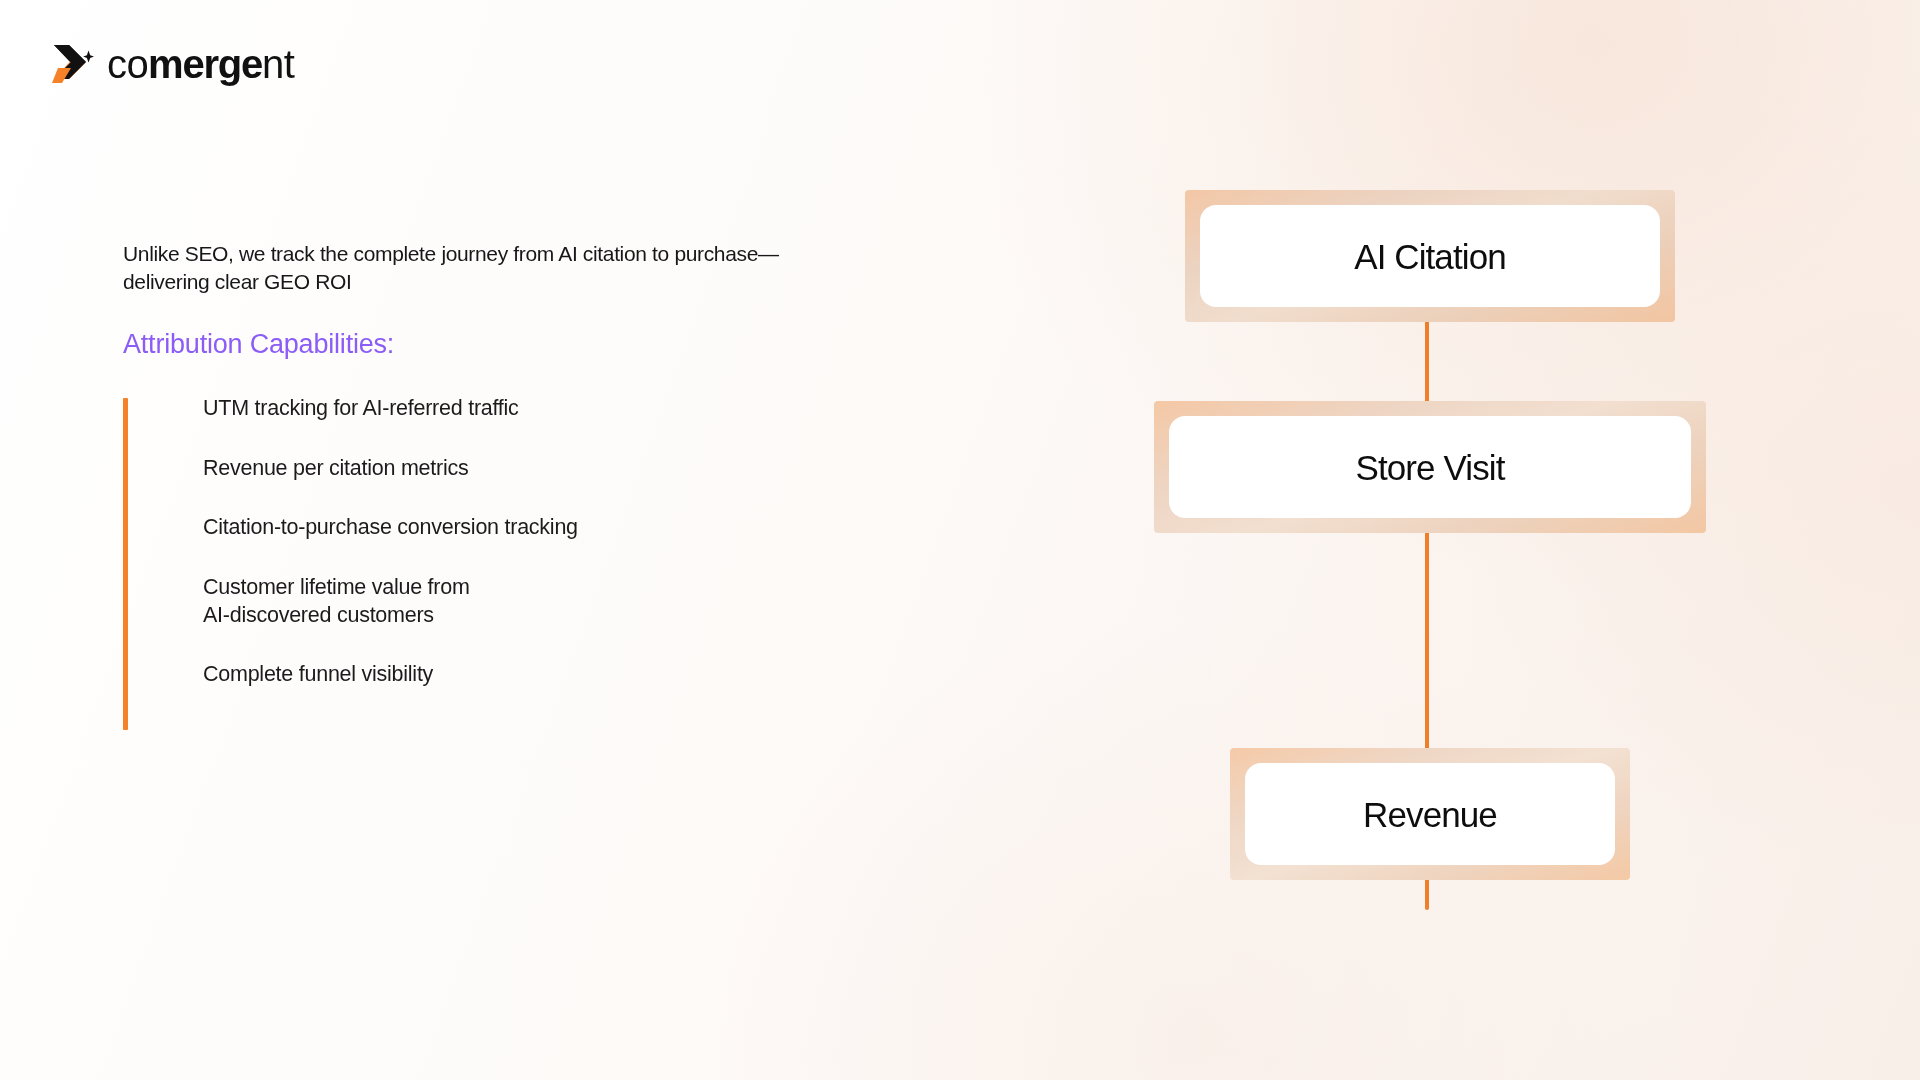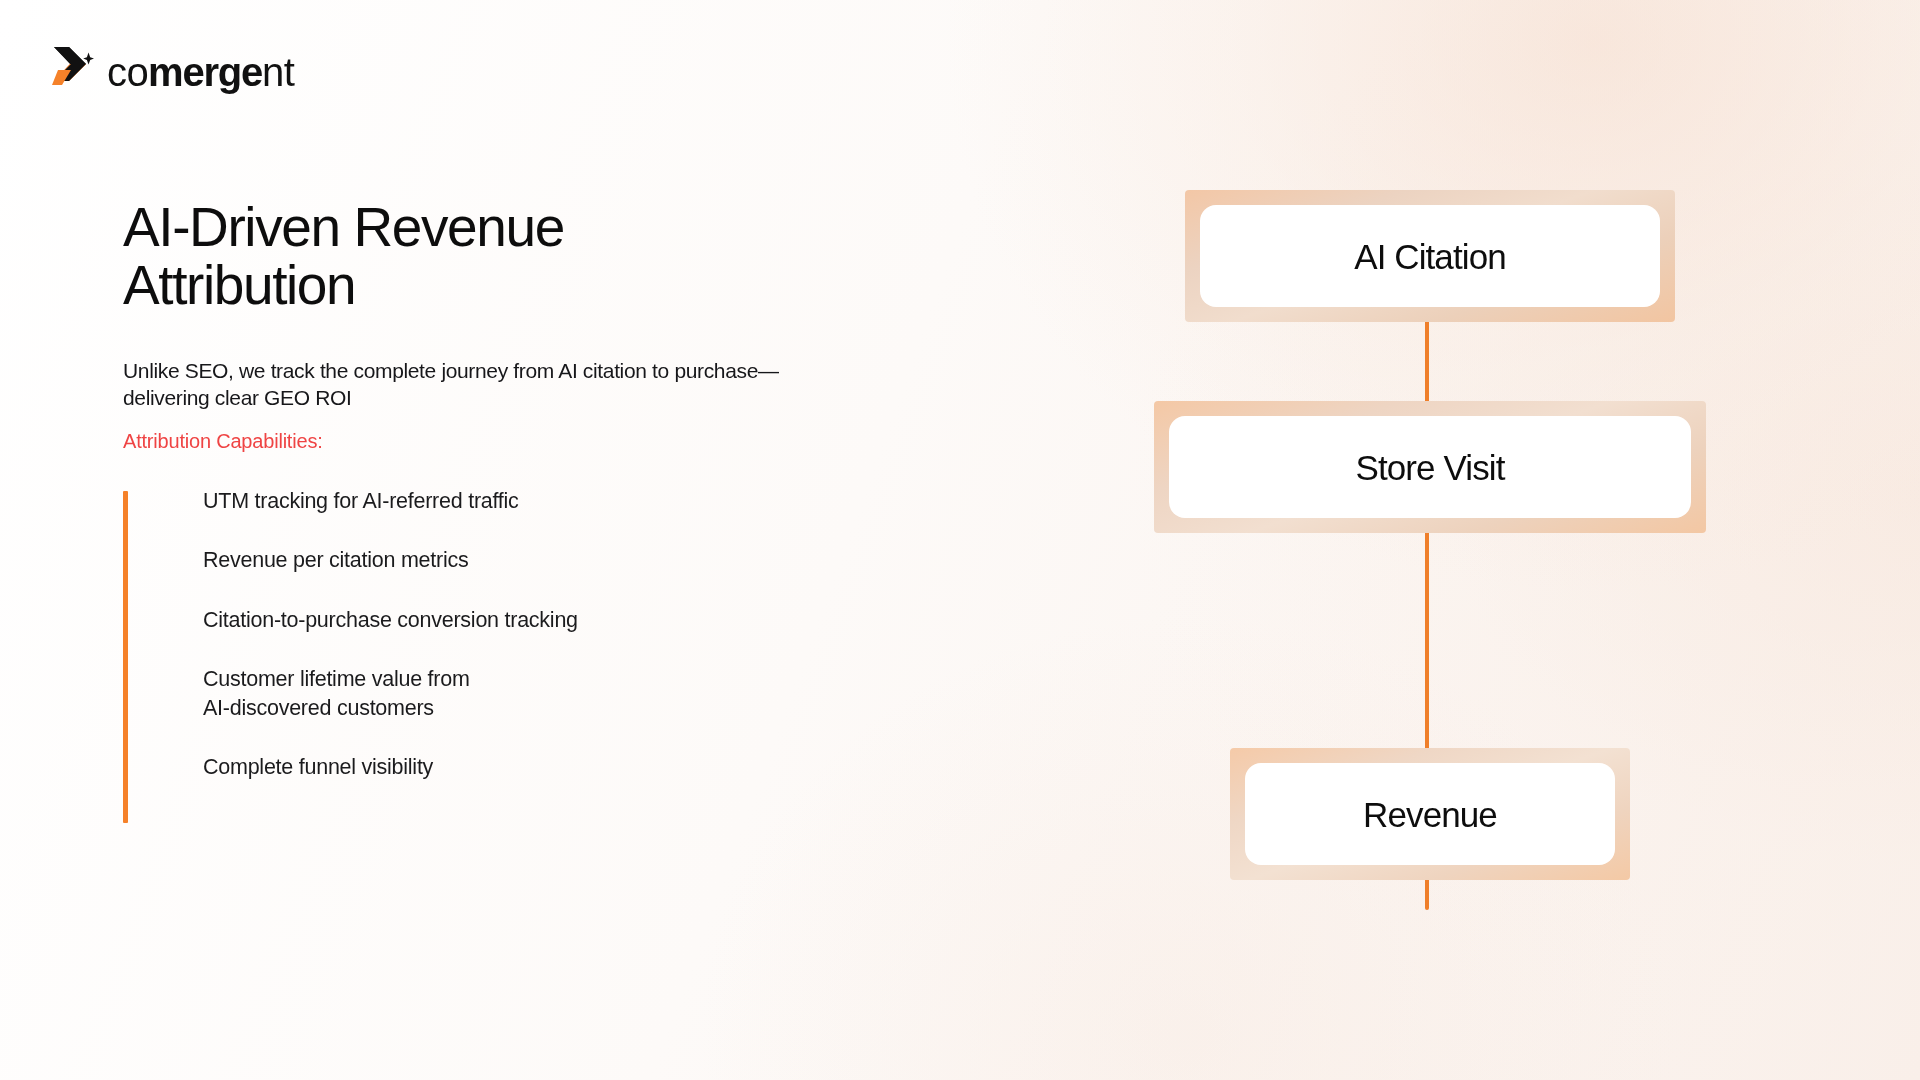--- a/index.html
+++ b/index.html
@@ -23,21 +23,21 @@
       radial-gradient(900px 760px at 83% 4%,  rgba(246,222,207,0.62) 0%, rgba(248,232,221,0.34) 40%, rgba(253,250,248,0) 72%),
       radial-gradient(1050px 820px at 100% 46%, rgba(247,230,219,0.55) 0%, rgba(250,240,233,0.26) 45%, rgba(253,250,248,0) 75%),
       radial-gradient(700px 600px at 62% 96%, rgba(247,233,224,0.40) 0%, rgba(253,250,248,0) 70%),
       linear-gradient(110deg, #ffffff 0%, #fdfaf8 45%, #f9efe9 100%);
     pointer-events:none;
   }
 
   
   #logo {
     position:absolute; left:50px; top:36px;
-    display:flex; align-items:flex-end; gap:13px;
+    display:flex; align-items:center; gap:13px;
     height:56px;
   }
   #logo-mark { width:44px; height:52px; display:block; }
   #logo-word {
     font-size:40px;
     line-height:1;
     letter-spacing:-0.6px;
     color:#111111;
     white-space:nowrap;
     font-weight:300;
@@ -64,25 +64,25 @@
     margin-top:42px;
     font-size:21px;
     font-weight:400;
     line-height:1.32;
     letter-spacing:-0.35px;
     color:#17171a;
     max-width:740px;
   }
 
   #capabilities-label {
-    margin-top:18px;
-    font-size:20px;
+    margin-top:34px;
+    font-size:27px;
     font-weight:400;
     letter-spacing:-0.2px;
-    color:#ef4444;
+    color:#8b5cf6;
   }
 
   
   #capabilities-list {
     position:relative;
     margin-top:34px;
     padding-left:80px;
     list-style:none;
   }
   #capabilities-accent-bar {
@@ -172,21 +172,20 @@
     <path d="M20 24 L36 24 L19 41 L4 41 L20 24 Z" fill="#f58129"></path>
     <path d="M4 7 L19 7 L36 24 L19 41 L4 41 L21 24 Z" fill="#111111"></path>
     <path d="M8 30 L21 30 L12 45 L2 45 Z" fill="#f58129"></path>
     <path d="M38.5 12.5 L40.2 17.2 L44 18.6 L40.2 20.0 L38.5 24.5 L36.9 20.0 L33.2 18.6 L36.9 17.2 Z" fill="#111111"></path>
   </svg>
   <div id="logo-word"><span>co</span><span class="lw-bold">merge</span><span>nt</span></div>
 </div>
 
 <div id="left-col">
 
-  <h1 id="page-title">AI-Driven Revenue Attribution</h1>
 
   <p id="intro-paragraph">Unlike SEO, we track the complete journey from AI citation to purchase—delivering clear GEO ROI</p>
 
   <div id="capabilities-label">Attribution Capabilities:</div>
 
   <ul id="capabilities-list">
     <div id="capabilities-accent-bar"></div>
     <li class="cap-item">UTM tracking for AI-referred traffic</li>
     <li class="cap-item">Revenue per citation metrics</li>
     <li class="cap-item">Citation-to-purchase conversion tracking</li>

